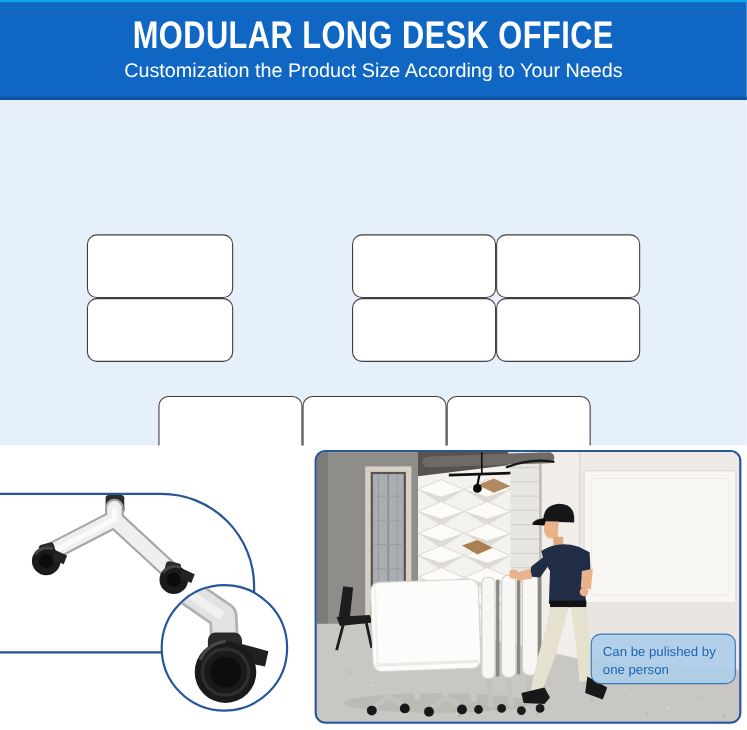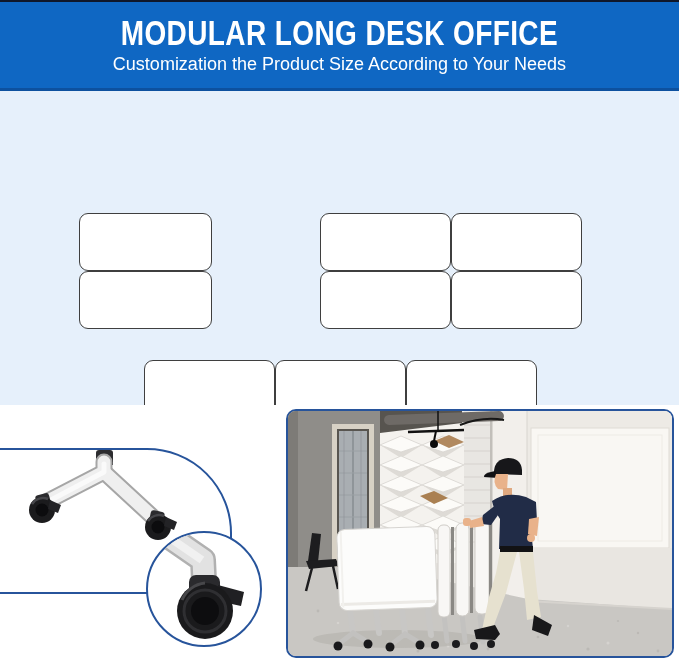--- a/index.html
+++ b/index.html
@@ -3,21 +3,21 @@
 <meta charset="utf-8">
 <style>
   html,body{margin:0;padding:0;background:#fff;}
   .page{
     position:relative;width:679px;height:664px;overflow:hidden;background:#ffffff;
     font-family:"Liberation Sans", sans-serif;
   }
   
   .banner{
     position:absolute;left:0;top:0;width:679px;height:91px;
-    background:#0f67c3;border-top:2px solid #0f172a;border-bottom:3px solid #0d519f;
+    background:#0f67c3;border-top:2px solid #0ea5e9;border-bottom:3px solid #0d519f;
     box-sizing:border-box;display:flex;flex-direction:column;align-items:center;justify-content:center;
   }
   .banner .title{
     color:#fff;font-weight:bold;font-size:35px;line-height:38px;white-space:nowrap;
     transform:scaleX(0.8);letter-spacing:0.5px;
   }
   .banner .subtitle{
     color:#fff;font-size:18px;line-height:23px;margin-top:1px;white-space:nowrap;
   }
   
@@ -298,16 +298,19 @@
             <polygon points="231,141 245,141 249,180 253,206 239,209 236,178"></polygon>
           </g>
           <g fill="#18181a">
             <polygon points="186,219 207,214 212,223 207,229 188,228"></polygon>
             <polygon points="246,204 264,214 260,225 244,219"></polygon>
           </g>
         </g>
       </svg>
 
       
+      <div class="photo-caption">
+        <span>Can be pulished by one person</span>
+      </div>
     </div>
 
   </section>
 </div>
 
 </body></html>

